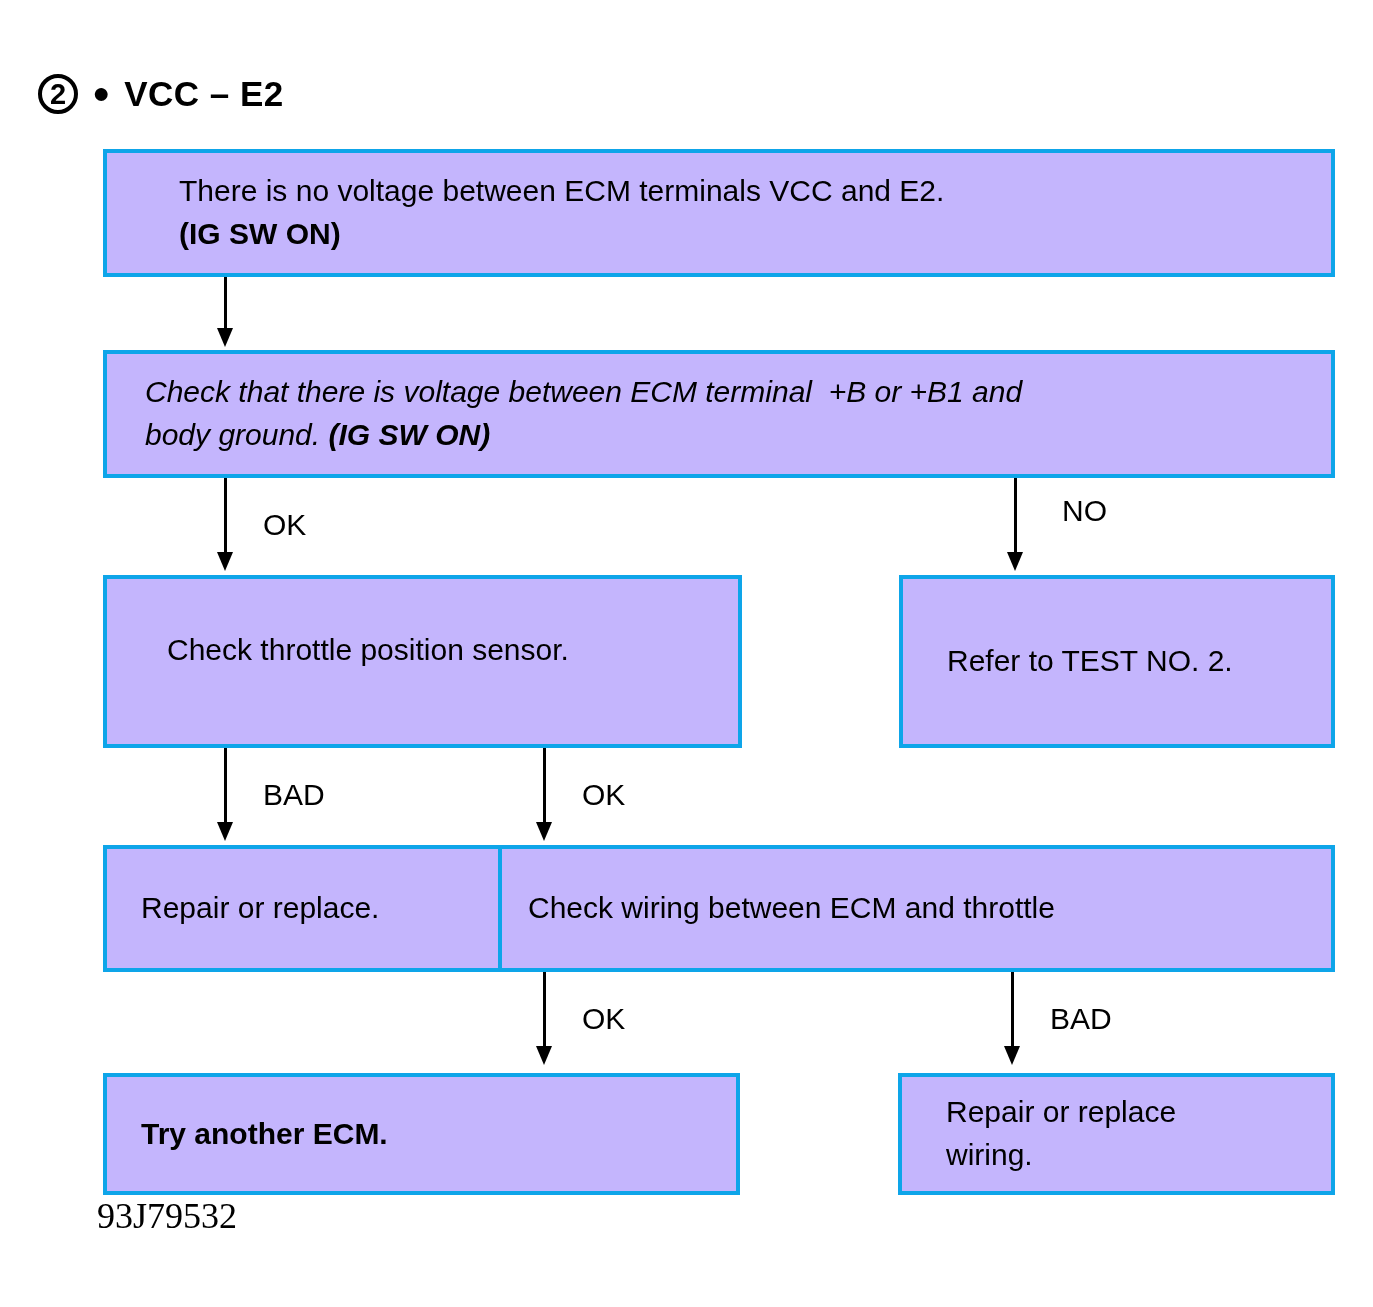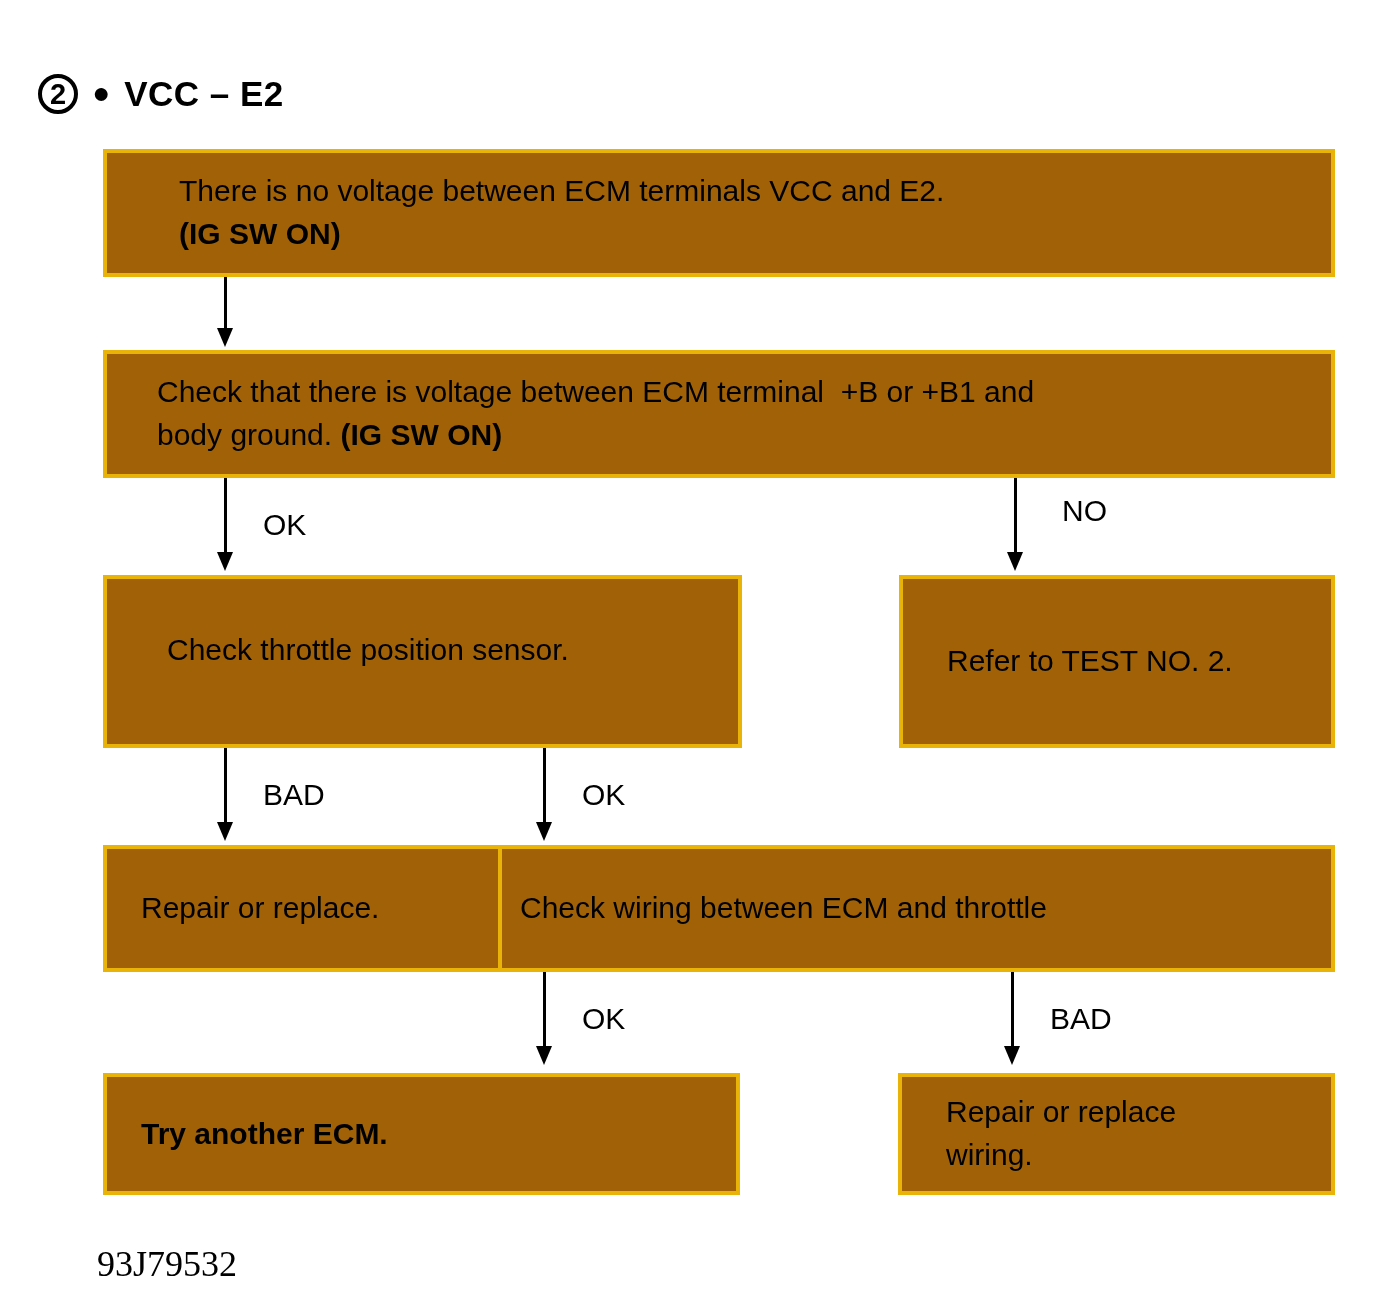--- a/index.html
+++ b/index.html
@@ -48,39 +48,39 @@
   #header-title {
     font-size: 35px;
     font-weight: bold;
     letter-spacing: 0.5px;
     margin-left: 14px;
   }
 
   
   .box {
     position: absolute;
-    border: 4px solid #eab308;
+    border: 4px solid #0ea5e9;
     box-sizing: border-box;
-    background: #a16207;
+    background: #c4b5fd;
     display: flex;
     flex-direction: column;
     justify-content: center;
   }
   .box .line {
     font-size: 30px;
     line-height: 1.42;
     white-space: pre;
   }
   .box .line.b { font-weight: bold; }
   .box.pad-a { padding-left: 72px; }
-  .box.pad-b { padding-left: 50px; }
+  .box.pad-b { padding-left: 38px; font-style: italic; }
   .box.pad-c { padding-left: 60px; }
   .box.pad-d { padding-left: 44px; }
   .box.pad-e { padding-left: 34px; }
-  .box.pad-f { padding-left: 18px; gap: 28px; }
+  .box.pad-f { padding-left: 26px; gap: 28px; }
 
   
   .conn {
     position: absolute;
     width: 3px;
     background: #000;
   }
   .arrowhead {
     position: absolute;
     width: 0;
@@ -97,21 +97,20 @@
   }
 
   
   #figure-id {
     position: absolute;
     left: 97px;
     top: 1198px;
     font-family: "Liberation Serif", serif;
     font-size: 36px;
     line-height: 1;
-    margin-top: 48px;
   }
 </style>
 </head>
 <body>
 
 <div id="header">
   <div id="step-circle">2</div>
   <div id="header-bullet">●</div>
   <div id="header-title">VCC – E2</div>
 </div>

